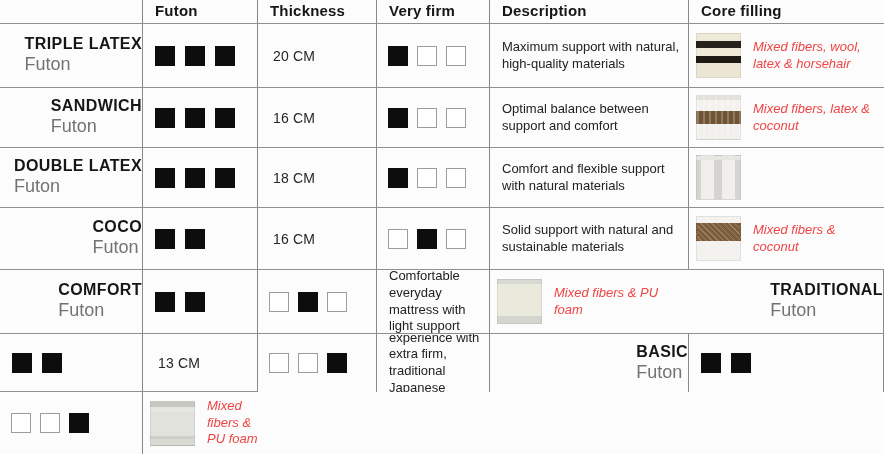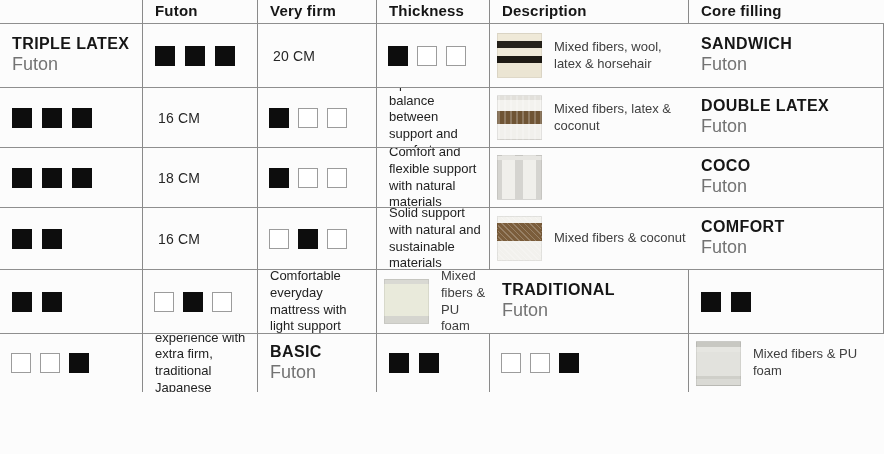--- a/index.html
+++ b/index.html
@@ -24,42 +24,42 @@
     overflow:hidden;
   }
   .cell.b-r{border-right:1px solid var(--line-v);}
   .grid > .cell:nth-last-child(-n+6){border-bottom:none;}
 
   
   .hcell{font-weight:700;font-size:15px;letter-spacing:.2px;align-items:flex-start;padding-top:2px;}
   .hcell.pad{padding-left:12px;}
 
   
-  .col-name{padding-left:12px;}
+  .col-name{padding-left:12px;justify-content:flex-end;}
   .namewrap{display:flex;flex-direction:column;gap:1px;}
   .pname{font-weight:700;font-size:16px;letter-spacing:.4px;line-height:1.15;}
   .psub{font-size:18px;color:#737373;line-height:1.2;}
 
   
   .sqcell{padding-left:12px;gap:10px;}
   .firmcell{padding-left:11px;gap:9px;}
   .sq{width:20px;height:20px;flex:none;display:inline-block;}
   .sq.filled{background:#0d0d0d;}
   .sq.empty{background:#fff;border:1px solid #9c9c9c;}
 
   
   .col-thick{padding-left:15px;font-size:14px;color:#262626;letter-spacing:.2px;}
 
   
   .col-desc{padding-left:12px;padding-right:8px;font-size:13px;line-height:1.28;color:#222;}
 
   
   .col-core{padding-left:7px;gap:12px;}
   .swatch{width:45px;height:45px;flex:none;border:1px solid rgba(0,0,0,.07);}
-  .core-label{font-size:13px;line-height:1.28;color:#404040;padding-right:0;}
+  .core-label{font-size:13px;line-height:1.28;color:#ef4444;padding-right:0;font-style:italic;}
 
   .swatch[data-type="wool-horsehair-layers"]{
     background:linear-gradient(180deg,#efe9d8 0 17%,#26221b 17% 33%,#efe9d8 33% 51%,#1d1913 51% 67%,#ebe5d3 67% 100%);
   }
   .swatch[data-type="latex-coconut-sandwich"]{
     background:
       repeating-linear-gradient(90deg,rgba(255,255,255,.22) 0 2px,rgba(0,0,0,0) 2px 6px),
       linear-gradient(180deg,#e2e0db 0 9%,#f3f2ee 9% 34%,#6f5434 34% 64%,#f1f0ec 64% 100%);
   }
   .swatch[data-type="latex-block"]{
@@ -83,42 +83,43 @@
   }
 </style>
 </head>
 <body>
 
 <div class="page">
   <div class="grid">
 
     <div class="cell b-r hcell"></div>
     <div class="cell b-r hcell pad">Futon</div>
+    <div class="cell b-r hcell pad">Thickness</div>
     <div class="cell b-r hcell pad">Very firm</div>
-    <div class="cell b-r hcell pad">Thickness</div>
     <div class="cell b-r hcell pad">Description</div>
     <div class="cell hcell pad">Core filling</div>
 
     <div class="cell b-r col-name">
       <div class="namewrap">
         <div class="pname">TRIPLE LATEX</div>
         <div class="psub">Futon</div>
       </div>
     </div>
     <div class="cell b-r sqcell">
         <span class="sq filled"></span>
         <span class="sq filled"></span>
         <span class="sq filled"></span>
       </div>
     <div class="cell b-r col-thick">20 CM</div>
     <div class="cell b-r firmcell">
         <span class="sq filled"></span>
         <span class="sq empty"></span>
         <span class="sq empty"></span>
       </div>
+    <div class="cell b-r col-desc">Maximum support with natural, high-quality materials</div>
     <div class="cell col-core">
       <div class="swatch" data-type="wool-horsehair-layers"></div>
       <div class="core-label">Mixed fibers, wool, latex &amp; horsehair</div>
     </div>
 
     <div class="cell b-r col-name">
       <div class="namewrap">
         <div class="pname">SANDWICH</div>
         <div class="psub">Futon</div>
       </div>
@@ -208,20 +209,21 @@
     <div class="cell b-r col-name">
       <div class="namewrap">
         <div class="pname">TRADITIONAL</div>
         <div class="psub">Futon</div>
       </div>
     </div>
     <div class="cell b-r sqcell">
         <span class="sq filled"></span>
         <span class="sq filled"></span>
       </div>
+    <div class="cell b-r col-thick">13 CM</div>
     <div class="cell b-r firmcell">
         <span class="sq empty"></span>
         <span class="sq empty"></span>
         <span class="sq filled"></span>
       </div>
     <div class="cell b-r col-desc">Authentic experience with extra firm, traditional Japanese comfort</div>
 
     <div class="cell b-r col-name">
       <div class="namewrap">
         <div class="pname">BASIC</div>

